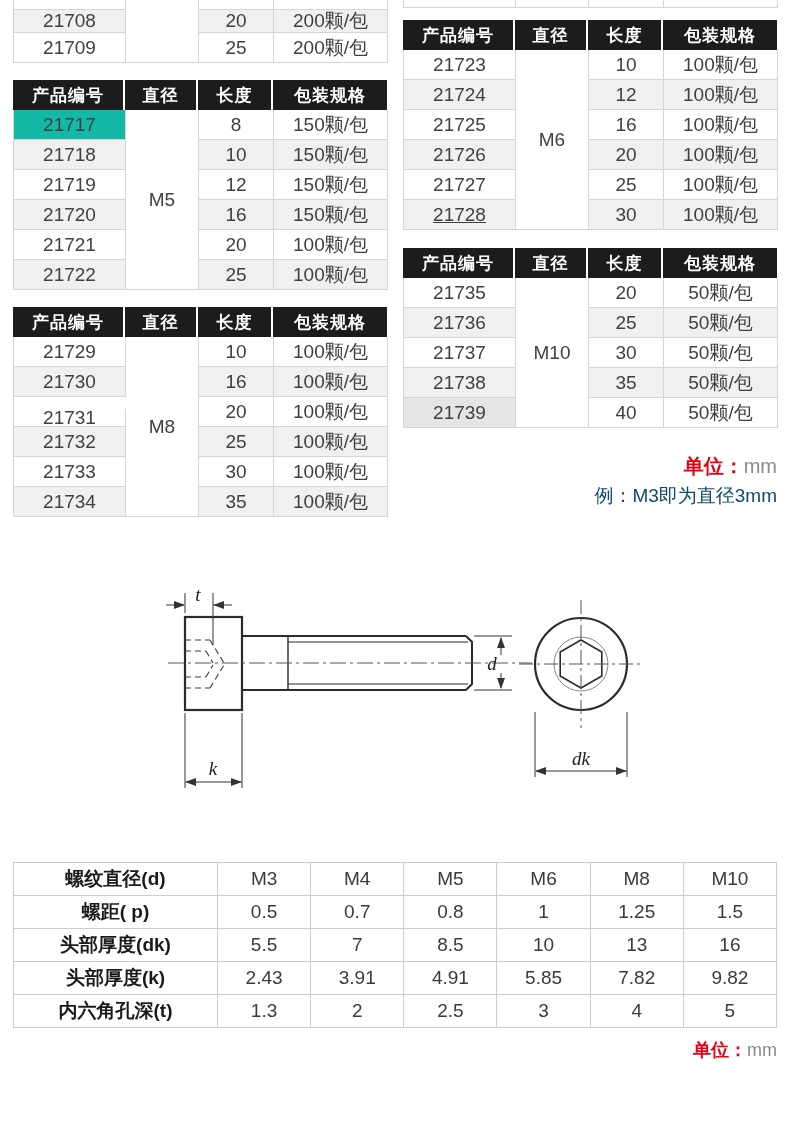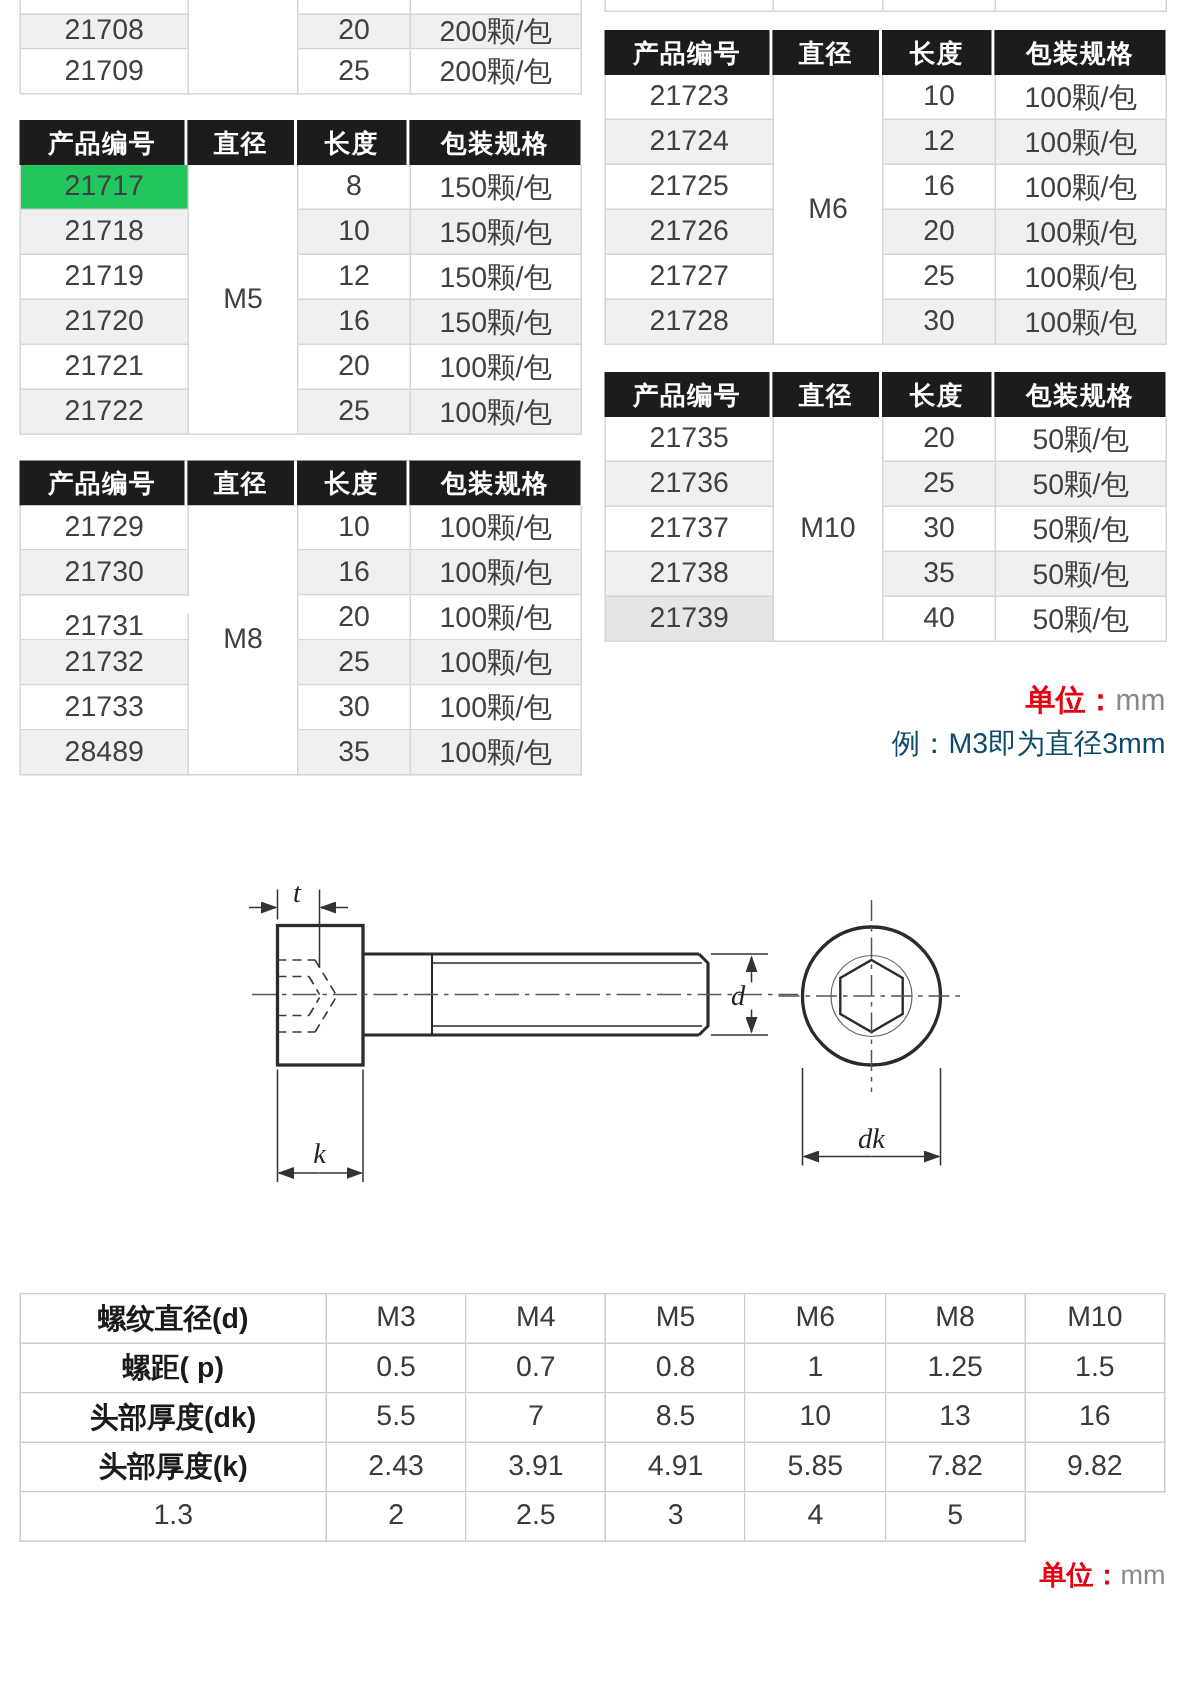--- a/index.html
+++ b/index.html
@@ -77,21 +77,21 @@
       </div>
     </div>
     <div class="ptable" style="left: 13px; top: 80px; width: 374px;">
       <div class="phead" style="grid-template-columns: 112px 73px 75px 114px; grid-template-rows: 30px;">
         <div class="phead-cell">产品编号</div>
         <div class="phead-cell">直径</div>
         <div class="phead-cell">长度</div>
         <div class="phead-cell">包装规格</div>
       </div>
       <div class="pbody" style="grid-template-columns: 112px 73px 75px 114px; grid-template-rows: 30px 30px 30px 30px 30px 30px;">
-        <div class="pcell" style="grid-area: 1 / 1; background: #22c55e;">21717</div>
+        <div class="pcell" style="grid-area: 1 / 1; background: #14b8a6;">21717</div>
         <div class="pcell" style="grid-area: 1 / 3; background: rgb(255, 255, 255);">8</div>
         <div class="pcell" style="grid-area: 1 / 4; background: rgb(255, 255, 255);">150颗/包</div>
         <div class="pcell" style="grid-area: 2 / 1; background: rgb(240, 240, 240);">21718</div>
         <div class="pcell" style="grid-area: 2 / 3; background: rgb(240, 240, 240);">10</div>
         <div class="pcell" style="grid-area: 2 / 4; background: rgb(240, 240, 240);">150颗/包</div>
         <div class="pcell" style="grid-area: 3 / 1; background: rgb(255, 255, 255);">21719</div>
         <div class="pcell" style="grid-area: 3 / 3; background: rgb(255, 255, 255);">12</div>
         <div class="pcell" style="grid-area: 3 / 4; background: rgb(255, 255, 255);">150颗/包</div>
         <div class="pcell" style="grid-area: 4 / 1; background: rgb(240, 240, 240);">21720</div>
         <div class="pcell" style="grid-area: 4 / 3; background: rgb(240, 240, 240);">16</div>
@@ -121,21 +121,21 @@
         <div class="pcell" style="grid-area: 2 / 4; background: rgb(240, 240, 240);">100颗/包</div>
         <div class="pcell" style="grid-area: 3 / 1; background: rgb(255, 255, 255);">21725</div>
         <div class="pcell" style="grid-area: 3 / 3; background: rgb(255, 255, 255);">16</div>
         <div class="pcell" style="grid-area: 3 / 4; background: rgb(255, 255, 255);">100颗/包</div>
         <div class="pcell" style="grid-area: 4 / 1; background: rgb(240, 240, 240); text-align: center;">21726</div>
         <div class="pcell" style="grid-area: 4 / 3; background: rgb(240, 240, 240);">20</div>
         <div class="pcell" style="grid-area: 4 / 4; background: rgb(240, 240, 240);">100颗/包</div>
         <div class="pcell" style="grid-area: 5 / 1; background: rgb(255, 255, 255);">21727</div>
         <div class="pcell" style="grid-area: 5 / 3; background: rgb(255, 255, 255);">25</div>
         <div class="pcell" style="grid-area: 5 / 4; background: rgb(255, 255, 255);">100颗/包</div>
-        <div class="pcell" style="grid-area: 6 / 1; background: rgb(240, 240, 240);">21728</div>
+        <div class="pcell" style="grid-area: 6 / 1; background: rgb(240, 240, 240); text-decoration: underline;">21728</div>
         <div class="pcell" style="grid-area: 6 / 3; background: rgb(240, 240, 240);">30</div>
         <div class="pcell" style="grid-area: 6 / 4; background: rgb(240, 240, 240);">100颗/包</div>
         <div class="pcell diam" style="grid-area: 1 / 2 / span 6;">M6</div>
       </div>
     </div>
     <div class="ptable" style="left: 13px; top: 307px; width: 374px;">
       <div class="phead" style="grid-template-columns: 112px 73px 75px 114px; grid-template-rows: 30px;">
         <div class="phead-cell">产品编号</div>
         <div class="phead-cell">直径</div>
         <div class="phead-cell">长度</div>
@@ -150,21 +150,21 @@
         <div class="pcell" style="grid-area: 2 / 4; background: rgb(240, 240, 240);">100颗/包</div>
         <div class="pcell" style="grid-area: 3 / 1; background: rgb(255, 255, 255); margin-top: 12px;">21731</div>
         <div class="pcell" style="grid-area: 3 / 3; background: rgb(255, 255, 255);">20</div>
         <div class="pcell" style="grid-area: 3 / 4; background: rgb(255, 255, 255);">100颗/包</div>
         <div class="pcell" style="grid-area: 4 / 1; background: rgb(240, 240, 240);">21732</div>
         <div class="pcell" style="grid-area: 4 / 3; background: rgb(240, 240, 240);">25</div>
         <div class="pcell" style="grid-area: 4 / 4; background: rgb(240, 240, 240);">100颗/包</div>
         <div class="pcell" style="grid-area: 5 / 1; background: rgb(255, 255, 255);">21733</div>
         <div class="pcell" style="grid-area: 5 / 3; background: rgb(255, 255, 255);">30</div>
         <div class="pcell" style="grid-area: 5 / 4; background: rgb(255, 255, 255);">100颗/包</div>
-        <div class="pcell" style="grid-area: 6 / 1; background: rgb(240, 240, 240);">28489</div>
+        <div class="pcell" style="grid-area: 6 / 1; background: rgb(240, 240, 240);">21734</div>
         <div class="pcell" style="grid-area: 6 / 3; background: rgb(240, 240, 240);">35</div>
         <div class="pcell" style="grid-area: 6 / 4; background: rgb(240, 240, 240);">100颗/包</div>
         <div class="pcell diam" style="grid-area: 1 / 2 / span 6;">M8</div>
       </div>
     </div>
     <div class="ptable" style="left: 403px; top: 248px; width: 374px;">
       <div class="phead" style="grid-template-columns: 112px 73px 75px 114px; grid-template-rows: 30px;">
         <div class="phead-cell">产品编号</div>
         <div class="phead-cell">直径</div>
         <div class="phead-cell">长度</div>
@@ -296,20 +296,21 @@
     <div class="scell">10</div>
     <div class="scell">13</div>
     <div class="scell">16</div>
     <div class="scell lbl">头部厚度(k)</div>
     <div class="scell">2.43</div>
     <div class="scell">3.91</div>
     <div class="scell">4.91</div>
     <div class="scell">5.85</div>
     <div class="scell">7.82</div>
     <div class="scell">9.82</div>
+    <div class="scell lbl">内六角孔深(t)</div>
     <div class="scell">1.3</div>
     <div class="scell">2</div>
     <div class="scell">2.5</div>
     <div class="scell">3</div>
     <div class="scell">4</div>
     <div class="scell">5</div>
   </div>
 
 <div class="note" style="top:1038px; font-size:18px;">
   <span class="unit-label">单位：</span><span class="unit-value">mm</span>

